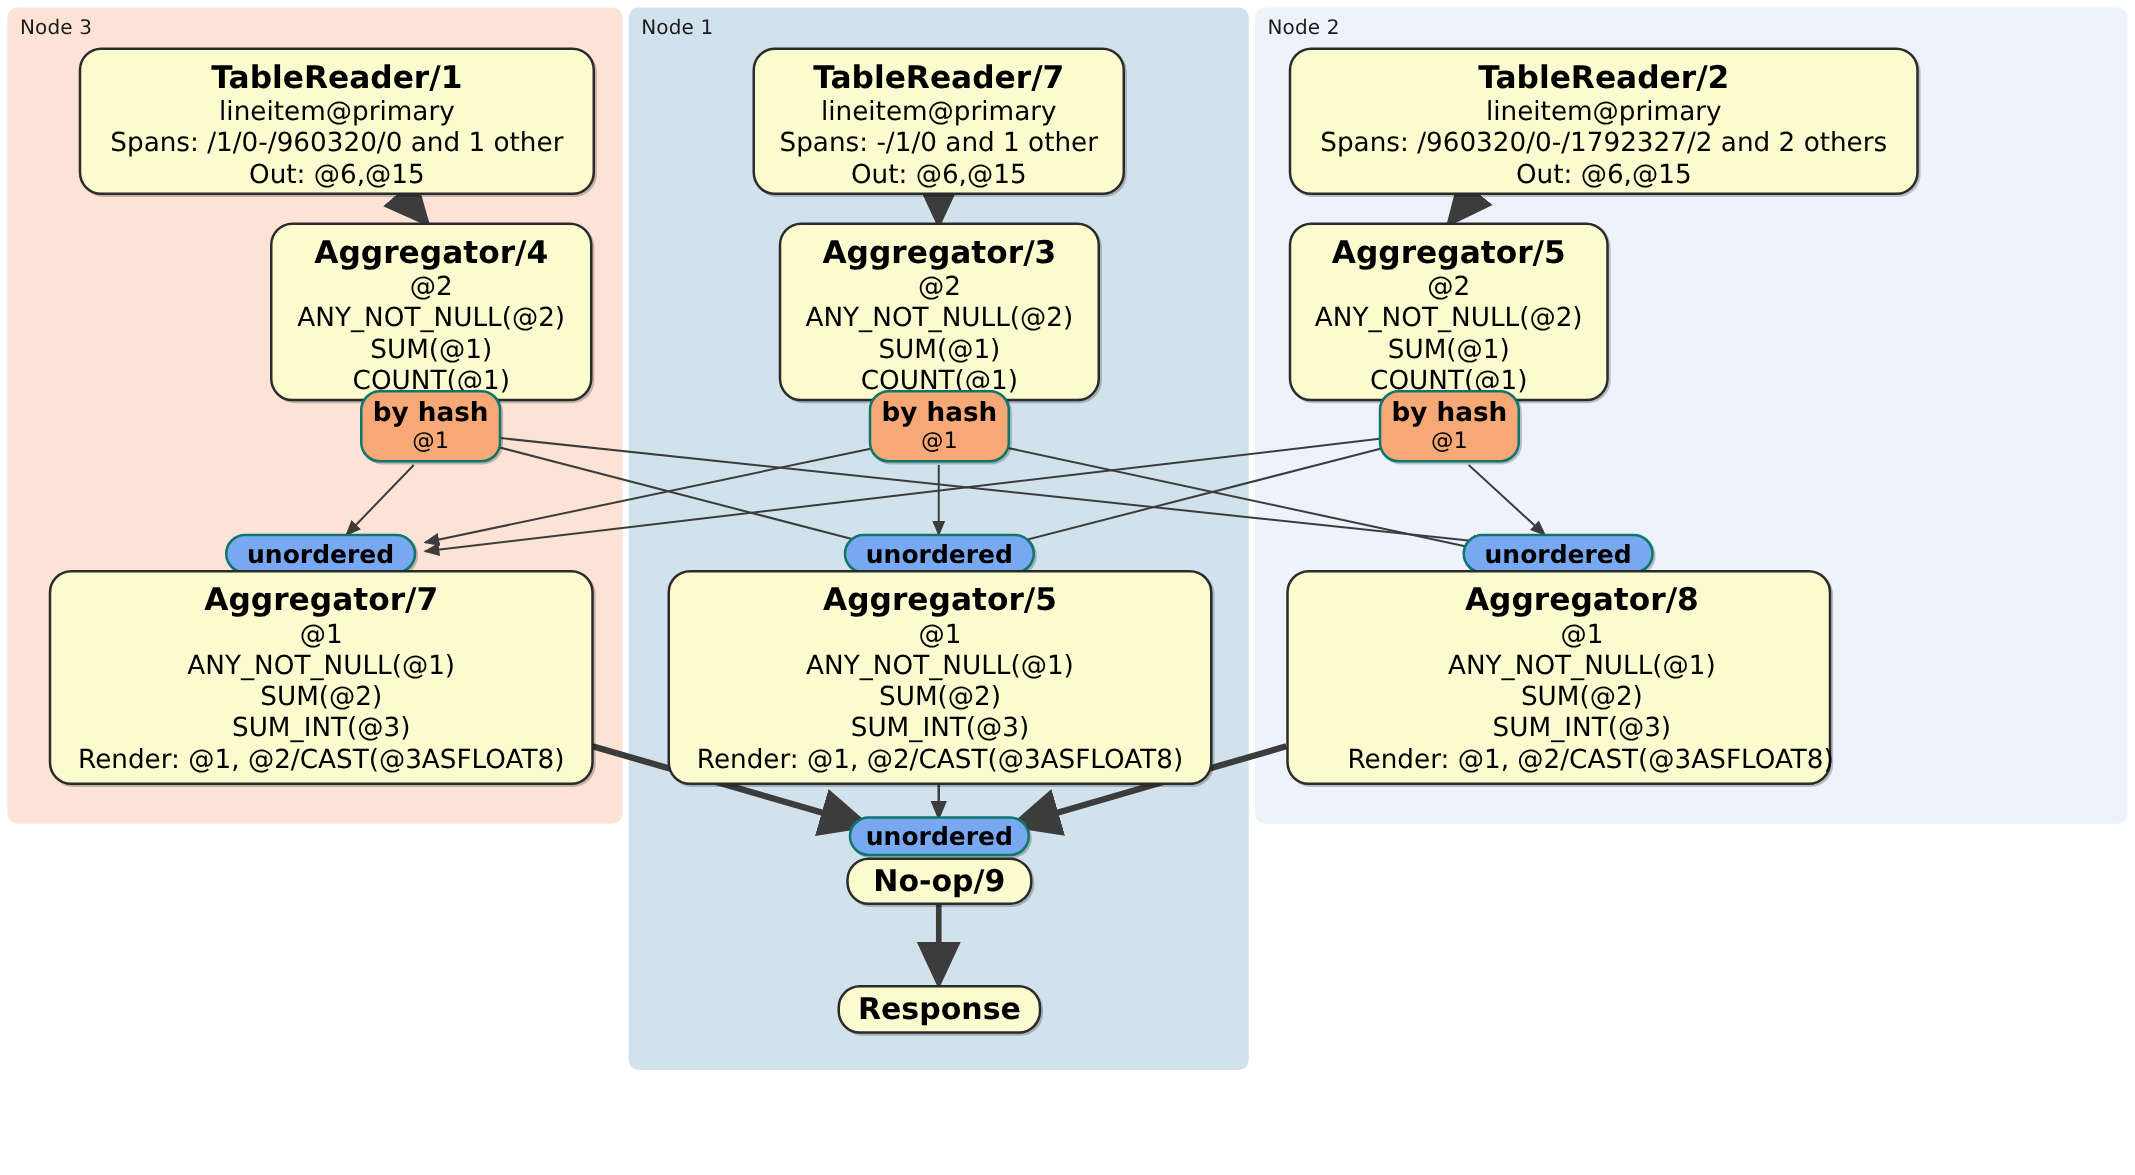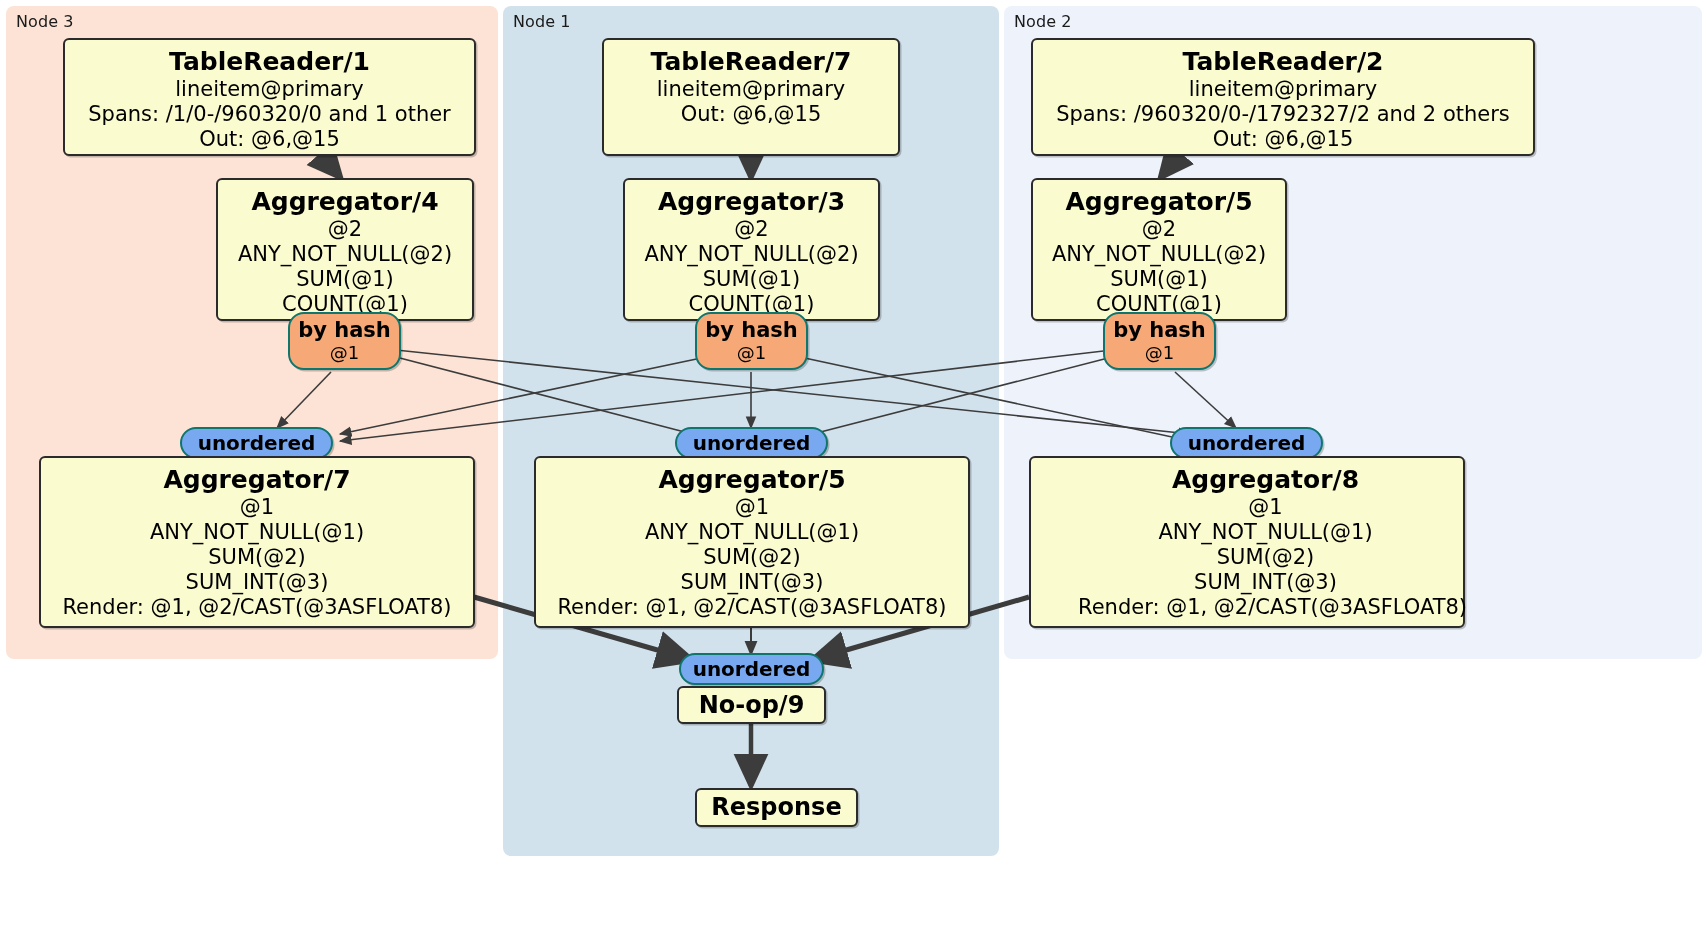--- a/index.html
+++ b/index.html
@@ -47,21 +47,21 @@
     height: 940px;
     pointer-events: none;
   }
 
   
   .proc {
     position: absolute;
     box-sizing: border-box;
     background: #fbfbd0;
     border: 2px solid #2b2b2b;
-    border-radius: 6px;
+    border-radius: 18px;
     text-align: center;
     padding: 6px 10px 8px 10px;
     color: #000;
     box-shadow: 1.5px 1.5px 0 rgba(0,0,0,0.22);
   }
   .proc .title {
     font-weight: bold;
     font-size: 25px;
     line-height: 31px;
     white-space: nowrap;
@@ -225,20 +225,21 @@
     <div class="line">@1</div>
     <div class="line">ANY_NOT_NULL(@1)</div>
     <div class="line">SUM(@2)</div>
     <div class="line">SUM_INT(@3)</div>
     <div class="line">Render: @1, @2/CAST(@3ASFLOAT8)</div>
   </div>
 
   <div class="proc" style="left:602px; top:38px; width:298px; height:118px;">
     <div class="title">TableReader/7</div>
     <div class="line">lineitem@primary</div>
+    <div class="line">Spans: -/1/0 and 1 other</div>
     <div class="line">Out: @6,@15</div>
   </div>
 
   <div class="proc" style="left:623px; top:178px; width:257px; height:143px;">
     <div class="title">Aggregator/3</div>
     <div class="line">@2</div>
     <div class="line">ANY_NOT_NULL(@2)</div>
     <div class="line">SUM(@1)</div>
     <div class="line">COUNT(@1)</div>
   </div>
@@ -262,21 +263,21 @@
   </div>
 
   <div class="pill unordered" style="left:679px; top:653px; width:145px; height:32px;">
     <div class="l1">unordered</div>
   </div>
 
   <div class="proc small" style="left:677px; top:686px; width:149px; height:38px; padding:3px 10px;">
     <div class="title">No-op/9</div>
   </div>
 
-  <div class="proc small" style="left:670px; top:788px; width:163px; height:39px; padding:3px 10px;margin-left:25px;">
+  <div class="proc small" style="left:670px; top:788px; width:163px; height:39px; padding:3px 10px;">
     <div class="title">Response</div>
   </div>
 
   <div class="proc" style="left:1031px; top:38px; width:504px; height:118px;">
     <div class="title">TableReader/2</div>
     <div class="line">lineitem@primary</div>
     <div class="line">Spans: /960320/0-/1792327/2 and 2 others</div>
     <div class="line">Out: @6,@15</div>
   </div>
 

